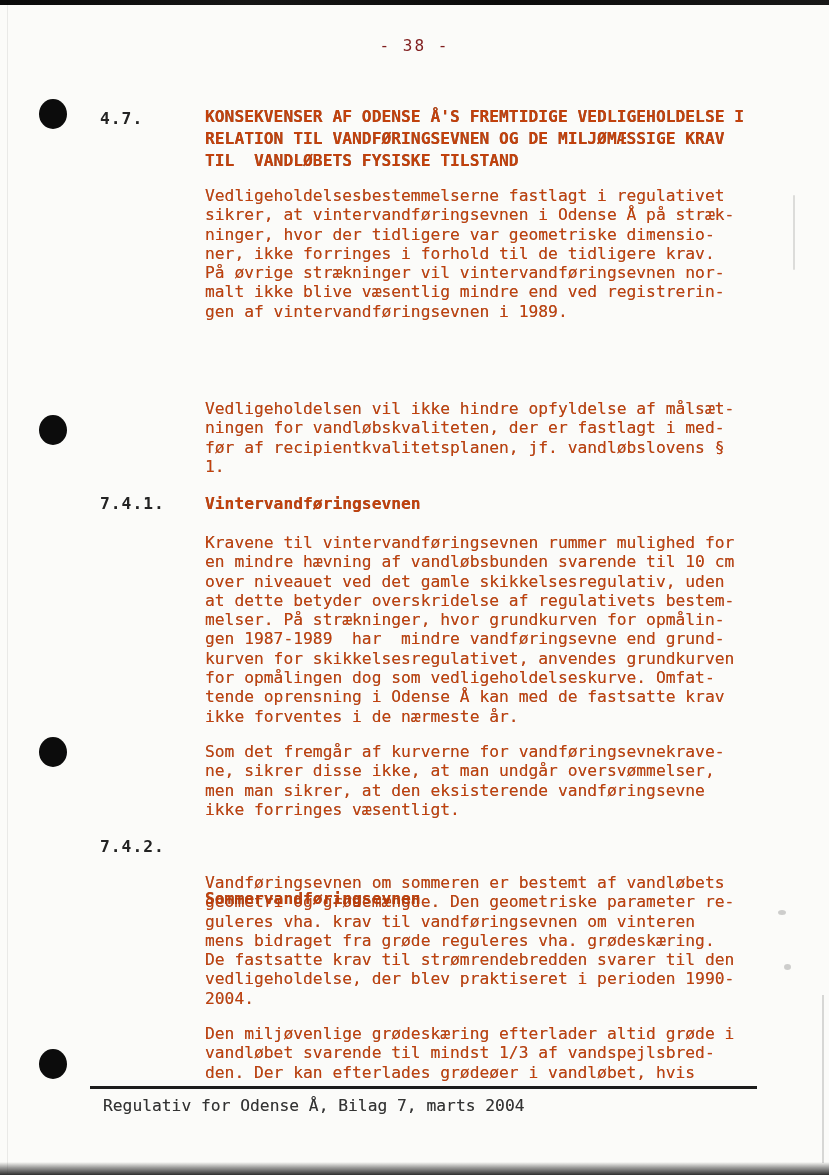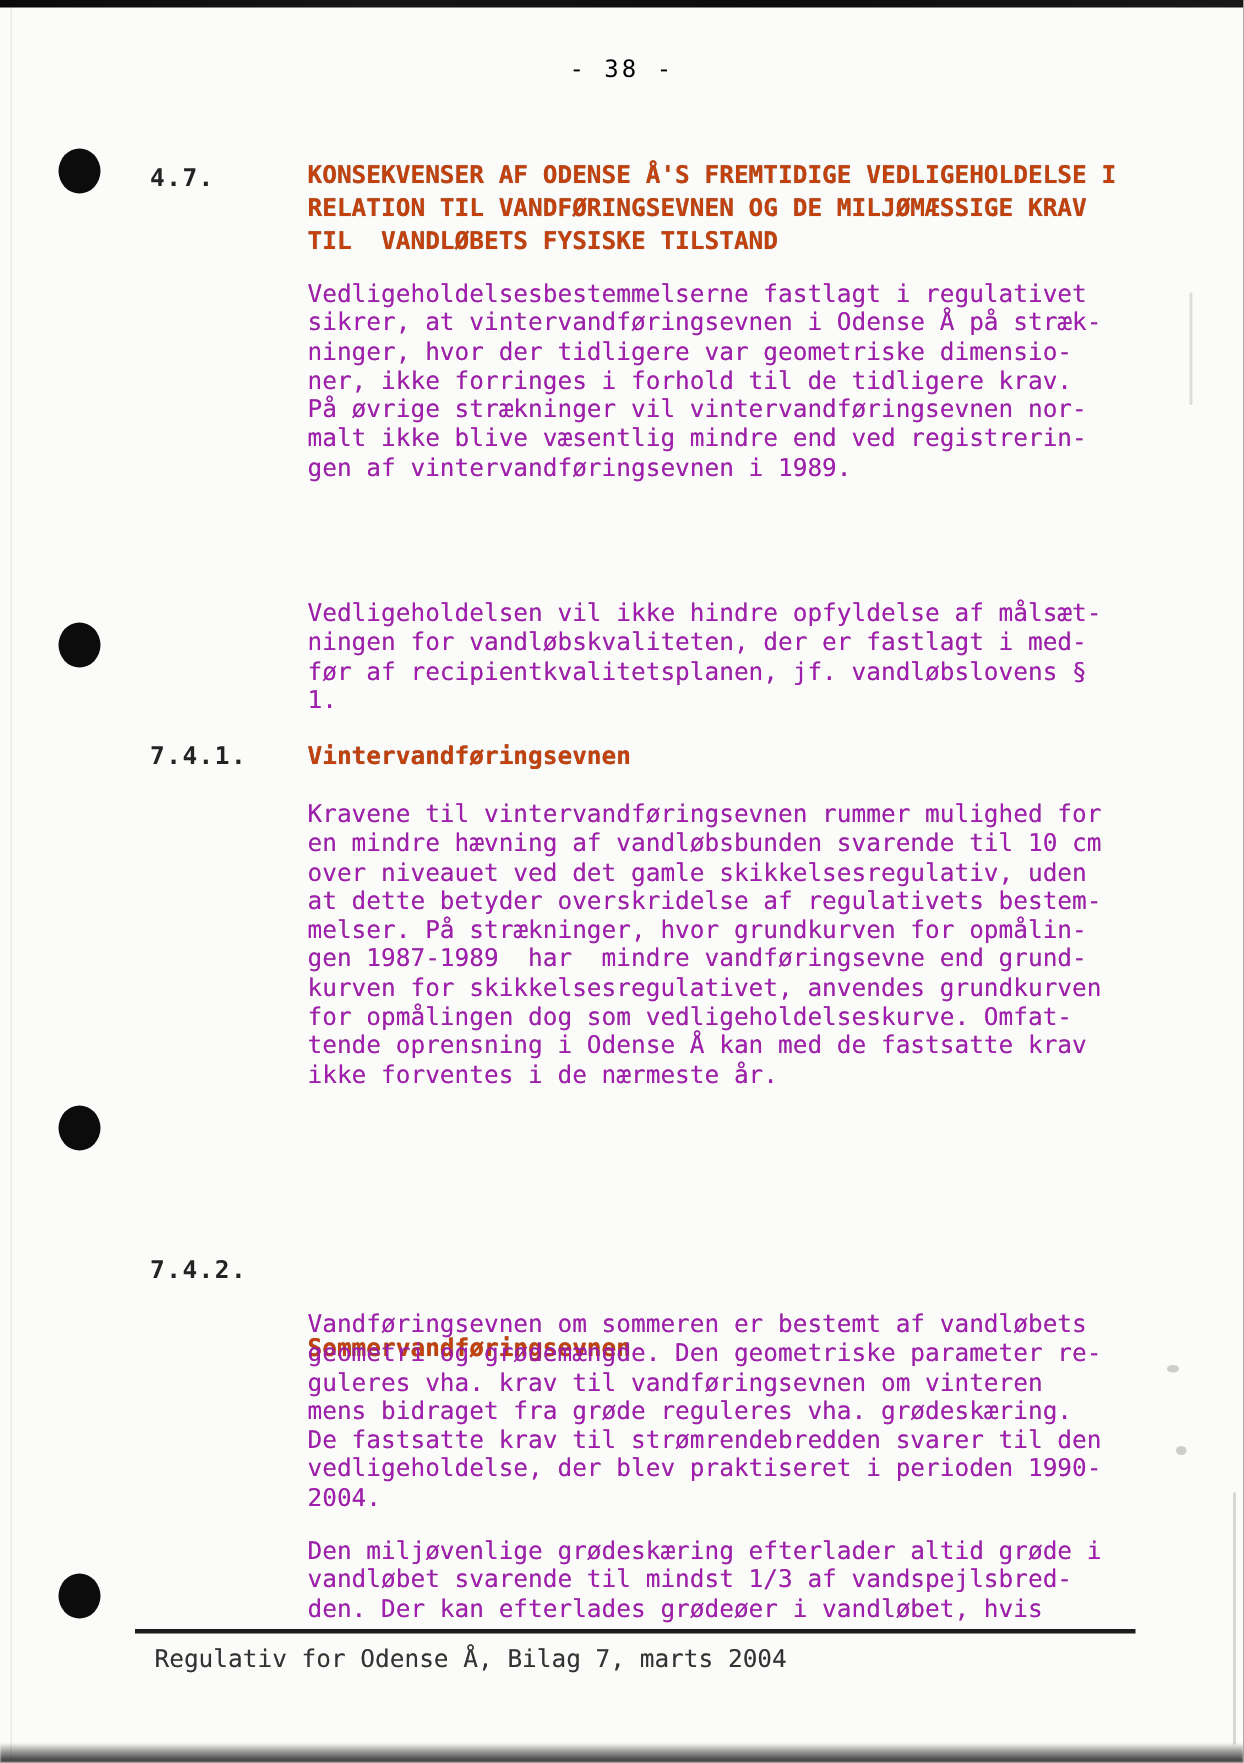--- a/index.html
+++ b/index.html
@@ -31,21 +31,21 @@
   .edge-right-b{
     position:absolute;top:995px;left:822px;width:2px;height:168px;
     background:rgba(0,0,0,.14);
   }
   .speck{position:absolute;background:rgba(0,0,0,.18);border-radius:50%;}
   .speck-a{left:778px;top:910px;width:8px;height:5px;}
   .speck-b{left:784px;top:964px;width:7px;height:6px;}
 
   .page-number{
     position:absolute;top:36px;left:0;width:829px;
-    text-align:center;font-size:16px;letter-spacing:2px;color:#000000;
+    text-align:center;font-size:16px;letter-spacing:2px;color:#7f1d1d;
   }
   .hole{
     position:absolute;left:39px;width:28px;height:30px;
     background:#0c0c0c;border-radius:50%;
   }
   .hole-1{top:99px;}
   .hole-2{top:415px;}
   .hole-3{top:737px;}
   .hole-4{top:1049px;}
 
@@ -56,21 +56,21 @@
   }
   .sec-heading{
     position:absolute;left:205px;width:580px;
     font-size:16.3px;line-height:22px;font-weight:bold;
     white-space:pre;color:#c2410c;
     text-shadow:0 0 .5px rgba(0,0,0,.55);
   }
   .para{
     position:absolute;left:205px;width:585px;
     font-size:16.3px;line-height:19.3px;
-    white-space:pre;color:#a21caf;
+    white-space:pre;color:#c2410c;
     text-shadow:0 0 .4px rgba(0,0,0,.4);
   }
   .footer-rule{
     position:absolute;left:90px;top:1086px;width:667px;height:3px;
     background:#1c1c1c;
   }
   .footer-text{
     position:absolute;left:103px;top:1096px;
     font-size:16.3px;color:#333;
     text-shadow:0 0 .4px rgba(0,0,0,.35);
@@ -117,20 +117,24 @@
   <div class="para" style="top:533px">Kravene til vintervandføringsevnen rummer mulighed for
 en mindre hævning af vandløbsbunden svarende til 10 cm
 over niveauet ved det gamle skikkelsesregulativ, uden
 at dette betyder overskridelse af regulativets bestem-
 melser. På strækninger, hvor grundkurven for opmålin-
 gen 1987-1989  har  mindre vandføringsevne end grund-
 kurven for skikkelsesregulativet, anvendes grundkurven
 for opmålingen dog som vedligeholdelseskurve. Omfat-
 tende oprensning i Odense Å kan med de fastsatte krav
 ikke forventes i de nærmeste år.</div>
+  <div class="para" style="top:742px">Som det fremgår af kurverne for vandføringsevnekrave-
+ne, sikrer disse ikke, at man undgår oversvømmelser,
+men man sikrer, at den eksisterende vandføringsevne
+ikke forringes væsentligt.</div>
 
   <div class="sec-num" style="top:836px">7.4.2.</div>
   <div class="sec-heading" style="top:888px">Sommervandføringsevnen</div>
   <div class="para" style="top:873px">Vandføringsevnen om sommeren er bestemt af vandløbets
 geometri og grødemængde. Den geometriske parameter re-
 guleres vha. krav til vandføringsevnen om vinteren
 mens bidraget fra grøde reguleres vha. grødeskæring.
 De fastsatte krav til strømrendebredden svarer til den
 vedligeholdelse, der blev praktiseret i perioden 1990-
 2004.</div>

